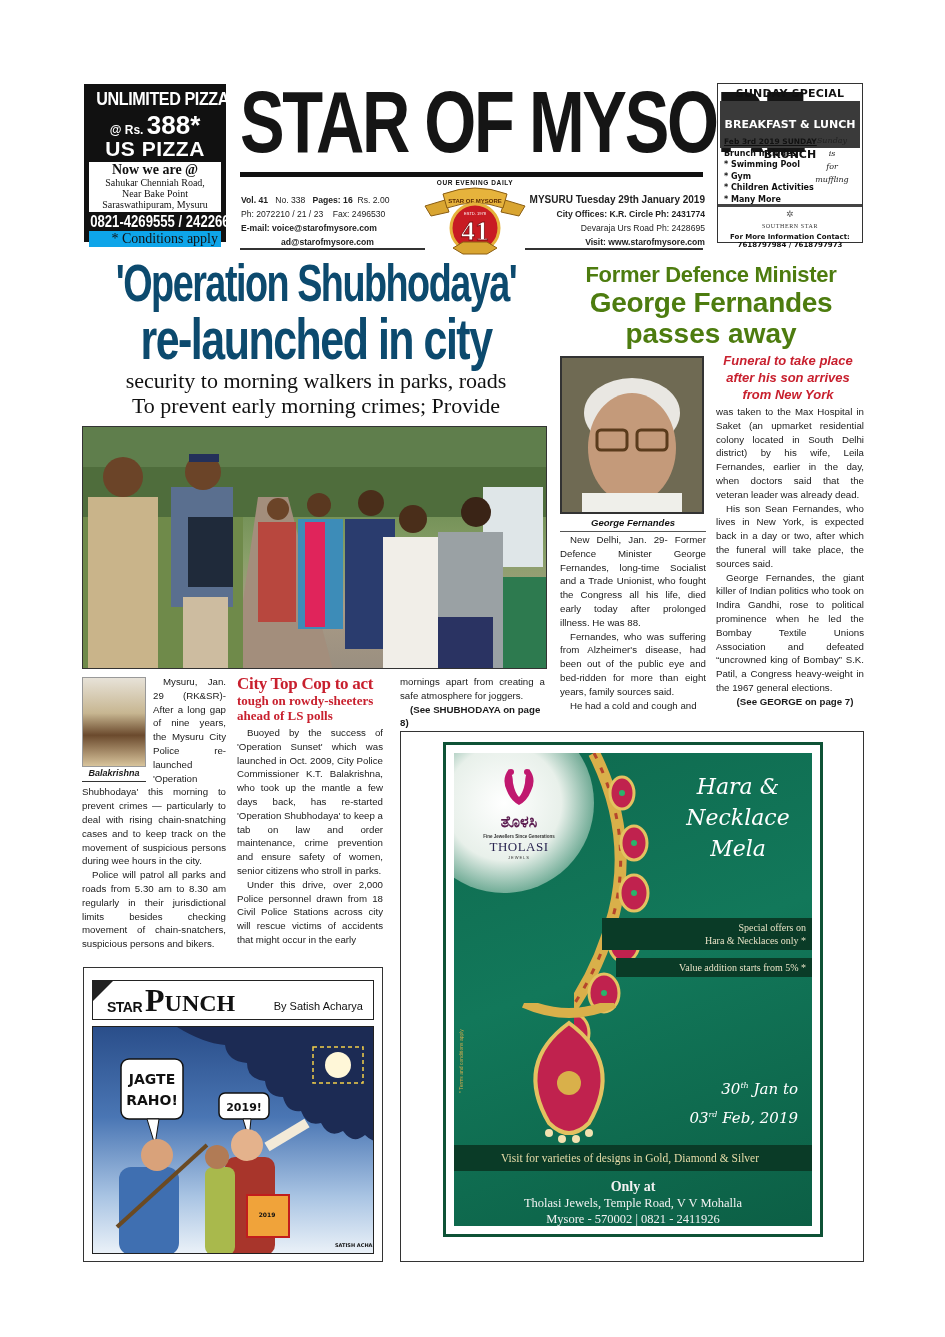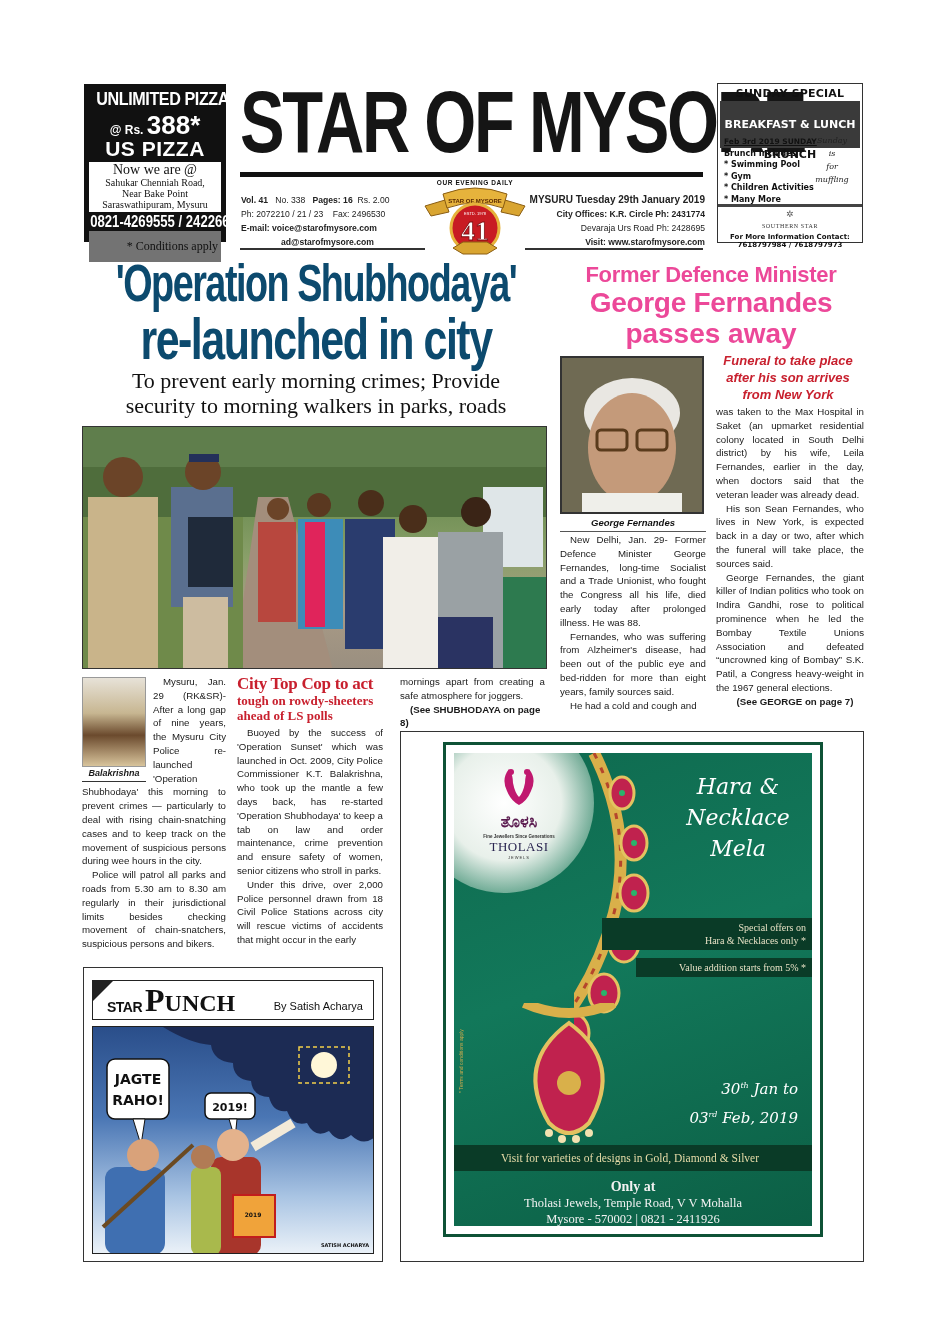--- a/index.html
+++ b/index.html
@@ -7,23 +7,23 @@
   body { position: relative; font-family: "Liberation Sans", sans-serif; color: #111; }
   .abs { position: absolute; }
 
   
   .pizza-ad { left: 84px; top: 84px; width: 142px; height: 158px; background: #111; border: 2px solid #111; color: #fff; text-align: center; }
   .pizza-ad .l1 { font-family: "Liberation Sans", sans-serif; font-weight: bold; font-size: 19px; letter-spacing: -0.5px; transform: scaleX(0.85); margin-top: 2px; white-space: nowrap; }
   .pizza-ad .l2 { font-weight: bold; font-size: 12px; margin-top: 0px; }
   .pizza-ad .l2 b { font-size: 26px; }
   .pizza-ad .l3 { font-weight: bold; font-size: 21px; letter-spacing: 0.5px; margin-top: -4px; }
   .pizza-ad .addr { background: #fff; color: #111; font-family: "Liberation Serif", serif; font-size: 10px; line-height: 11px; padding: 1px 2px 2px; margin: 1px 3px 0; }
-  .pizza-ad .addr .h { font-weight: normal; font-size: 14px; line-height: 14px; }
+  .pizza-ad .addr .h { font-weight: bold; font-size: 14px; line-height: 14px; }
   .pizza-ad .phone { font-weight: bold; font-size: 16px; transform: scaleX(0.82); white-space: nowrap; margin: 1px -10px 0; }
-  .pizza-ad .cond { background: #737373; color: #111; font-family: "Liberation Serif", serif; font-size: 12px; text-align: right; padding: 8px 3px; margin: 0 3px; }
+  .pizza-ad .cond { background: #0ea5e9; color: #111; font-family: "Liberation Serif", serif; font-size: 14px; text-align: right; padding: 0 3px; margin: 0 3px; }
 
   .masthead { left: 240px; top: 78px; width: 465px; height: 86px; }
   .masthead .title { font-family: "Liberation Sans", sans-serif; font-weight: bold; font-size: 88px; line-height: 88px; letter-spacing: -3px; transform: scaleX(0.76); transform-origin: left top; white-space: nowrap; width: 612px; color: #151515; }
   .rule-thick { left: 240px; top: 172px; width: 463px; height: 5px; background: #111; }
   .tagline { left: 400px; top: 179px; width: 150px; text-align: center; font-size: 6.5px; font-weight: bold; letter-spacing: 0.6px; }
 
   .info-left { left: 241px; top: 193px; width: 180px; font-size: 8.6px; line-height: 14px; color: #222; }
   .info-left b { font-weight: bold; }
   .info-right { left: 520px; top: 193px; width: 185px; font-size: 8.6px; line-height: 14px; text-align: right; color: #222; }
   .info-right .date { font-weight: bold; font-size: 10px; }
@@ -61,39 +61,39 @@
   .mug-cap { float: left; clear: left; width: 64px; margin-right: 7px; font-size: 9px; font-weight: bold; font-style: italic; text-align: center; text-indent: 0; border-bottom: 1px solid #333; padding-bottom: 2px; line-height: 12px; }
 
   .col2 { left: 237px; top: 675px; width: 146px; }
   .sub-head { font-family: "Liberation Serif", serif; color: #c8202e; font-weight: bold; text-align: left; text-indent: 0; }
   .sub-head .big { font-size: 17px; line-height: 18px; letter-spacing: -0.3px; }
   .sub-head .small { font-size: 13px; line-height: 15px; }
 
   .col3 { left: 400px; top: 675px; width: 145px; }
 
   
-  .gf-head { left: 557px; top: 262px; width: 308px; text-align: center; font-family: "Liberation Sans", sans-serif; font-weight: bold; color: #ec4899; }
+  .gf-head { left: 557px; top: 262px; width: 308px; text-align: center; font-family: "Liberation Sans", sans-serif; font-weight: bold; color: #4d7c0f; }
   .gf-head .a { font-size: 22px; line-height: 26px; letter-spacing: -0.3px; }
   .gf-head .b { font-size: 28px; line-height: 30px; letter-spacing: -0.3px; }
   .gf-head .c { font-size: 28px; line-height: 32px; }
   .gf-photo { left: 560px; top: 356px; width: 144px; height: 158px; border: 2px solid #333; background: linear-gradient(160deg, #6f6a53 0%, #8d8569 25%, #cfb9a2 45%, #b89575 60%, #6b6250 100%); overflow: hidden; }
   .gf-cap { left: 560px; top: 517px; width: 146px; text-align: center; font-size: 9.5px; font-style: italic; font-weight: bold; padding-bottom: 3px; border-bottom: 1.5px solid #555; }
   .gf-sub { left: 712px; top: 352px; width: 152px; text-align: center; color: #c8202e; font-weight: bold; font-size: 13px; line-height: 17px; font-style: italic; }
   .gf-col-r { left: 716px; top: 405px; width: 148px; }
   .gf-col-l { left: 560px; top: 533px; width: 146px; }
 
   
   .cartoon { left: 83px; top: 967px; width: 300px; height: 295px; border: 1.5px solid #333; }
   .cartoon-bar { position: absolute; left: 8px; top: 12px; width: 282px; height: 40px; border: 1.5px solid #222; }
   .cartoon-bar .tri { position: absolute; left: -1px; top: -1px; width: 0; height: 0; border-top: 22px solid #222; border-right: 22px solid transparent; }
   .cartoon-bar .star { position: absolute; left: 14px; top: 18px; font-weight: bold; font-size: 14px; letter-spacing: -0.5px; }
   .cartoon-bar .punch { position: absolute; left: 52px; top: 0px; font-family: "Liberation Serif", serif; font-weight: bold; font-size: 32px; line-height: 38px; letter-spacing: 0; }
   .cartoon-bar .punch .rest { font-size: 24px; }
   .cartoon-bar .by { position: absolute; right: 10px; top: 19px; font-size: 11px; }
-  .cartoon-art { position: absolute; left: 8px; top: 58px; width: 282px; height: 228px; border: 1.5px solid #222; overflow: hidden; background: linear-gradient(180deg, #2a4e8a 0%, #4a76b4 40%, #a9c4e3 75%, #eaf1f8 100%); }
+  .cartoon-art { position: absolute; left: 8px; top: 58px; width: 282px; height: 228px; border: 1.5px solid #222; overflow: hidden; background: linear-gradient(180deg, #2a4e8a 0%, #4a76b4 40%, #a9c4e3 75%, #eaf1f8 100%); padding-left: 14px; }
 
   
   .jewel-frame { left: 400px; top: 731px; width: 464px; height: 531px; border: 1.5px solid #333; }
   .jewel-ad { left: 443px; top: 742px; width: 380px; height: 495px; border: 3px solid #0e5236; background: #fff; }
   .jewel-inner { position: absolute; left: 8px; top: 8px; right: 8px; bottom: 8px; background: linear-gradient(160deg, #0f6a4f 0%, #12785a 45%, #0c5f45 100%); overflow: hidden; }
   .jewel-glow { position: absolute; left: -40px; top: -40px; width: 180px; height: 180px; border-radius: 50%; background: radial-gradient(circle, #ffffff 0%, #e8f0ea 45%, rgba(200,225,210,0.55) 70%, rgba(18,120,90,0) 100%); }
   .jewel-logo { position: absolute; left: 10px; top: 14px; width: 110px; text-align: center; }
   .jewel-logo .kan { color: #5a1a4f; font-size: 16px; font-weight: bold; margin-top: 2px; }
   .jewel-logo .tag { font-size: 4.5px; font-weight: bold; color: #333; margin-top: 3px; }
   .jewel-logo .name { font-family: "Liberation Serif", serif; font-size: 13px; color: #2a2550; letter-spacing: 0.5px; }
@@ -186,22 +186,22 @@
     <div class="contact">For More Information Contact:</div>
     <div class="num">7618797984 / 7618797973</div>
   </div>
 </div>
 
 <div class="abs lead-head">
   <div class="a">'Operation Shubhodaya'</div>
   <div class="b">re-launched in city</div>
 </div>
 <div class="abs lead-deck">
+  <div>security to morning walkers in parks, roads</div>
   <div>To prevent early morning crimes; Provide</div>
-  <div>security to morning walkers in parks, roads</div>
 </div>
 
 <div class="abs lead-photo">
   <svg width="465" height="243" viewBox="0 0 465 243">
     <rect x="0" y="0" width="465" height="90" fill="#4f6d3c"></rect>
     <rect x="0" y="0" width="465" height="40" fill="#6b8a57" opacity="0.6"></rect>
     <polygon points="150,243 175,70 205,70 250,243" fill="#a38e7c"></polygon>
     <rect x="0" y="90" width="160" height="153" fill="#6f8a4a"></rect>
     <rect x="380" y="150" width="85" height="93" fill="#2d7a4f"></rect>
     <rect x="400" y="60" width="60" height="80" fill="#dfe6e8"></rect>
@@ -370,21 +370,21 @@
     <div class="jewel-title">
       <div>Hara &amp;</div>
       <div>Necklace</div>
       <div>Mela</div>
     </div>
 
     <div class="offer" style="top:165px;width:210px">
       <div>Special offers on</div>
       <div>Hara &amp; Necklaces only *</div>
     </div>
-    <div class="offer" style="top:205px;width:176px">
+    <div class="offer" style="top:205px;width:196px">
       <div>Value addition starts from 5% *</div>
     </div>
 
     <div class="side-note">* Terms and conditions apply</div>
 
     <div class="jewel-dates">
       <div><span>30</span><sup>th</sup><span> Jan to</span></div>
       <div><span>03</span><sup>rd</sup><span> Feb, 2019</span></div>
     </div>
 

